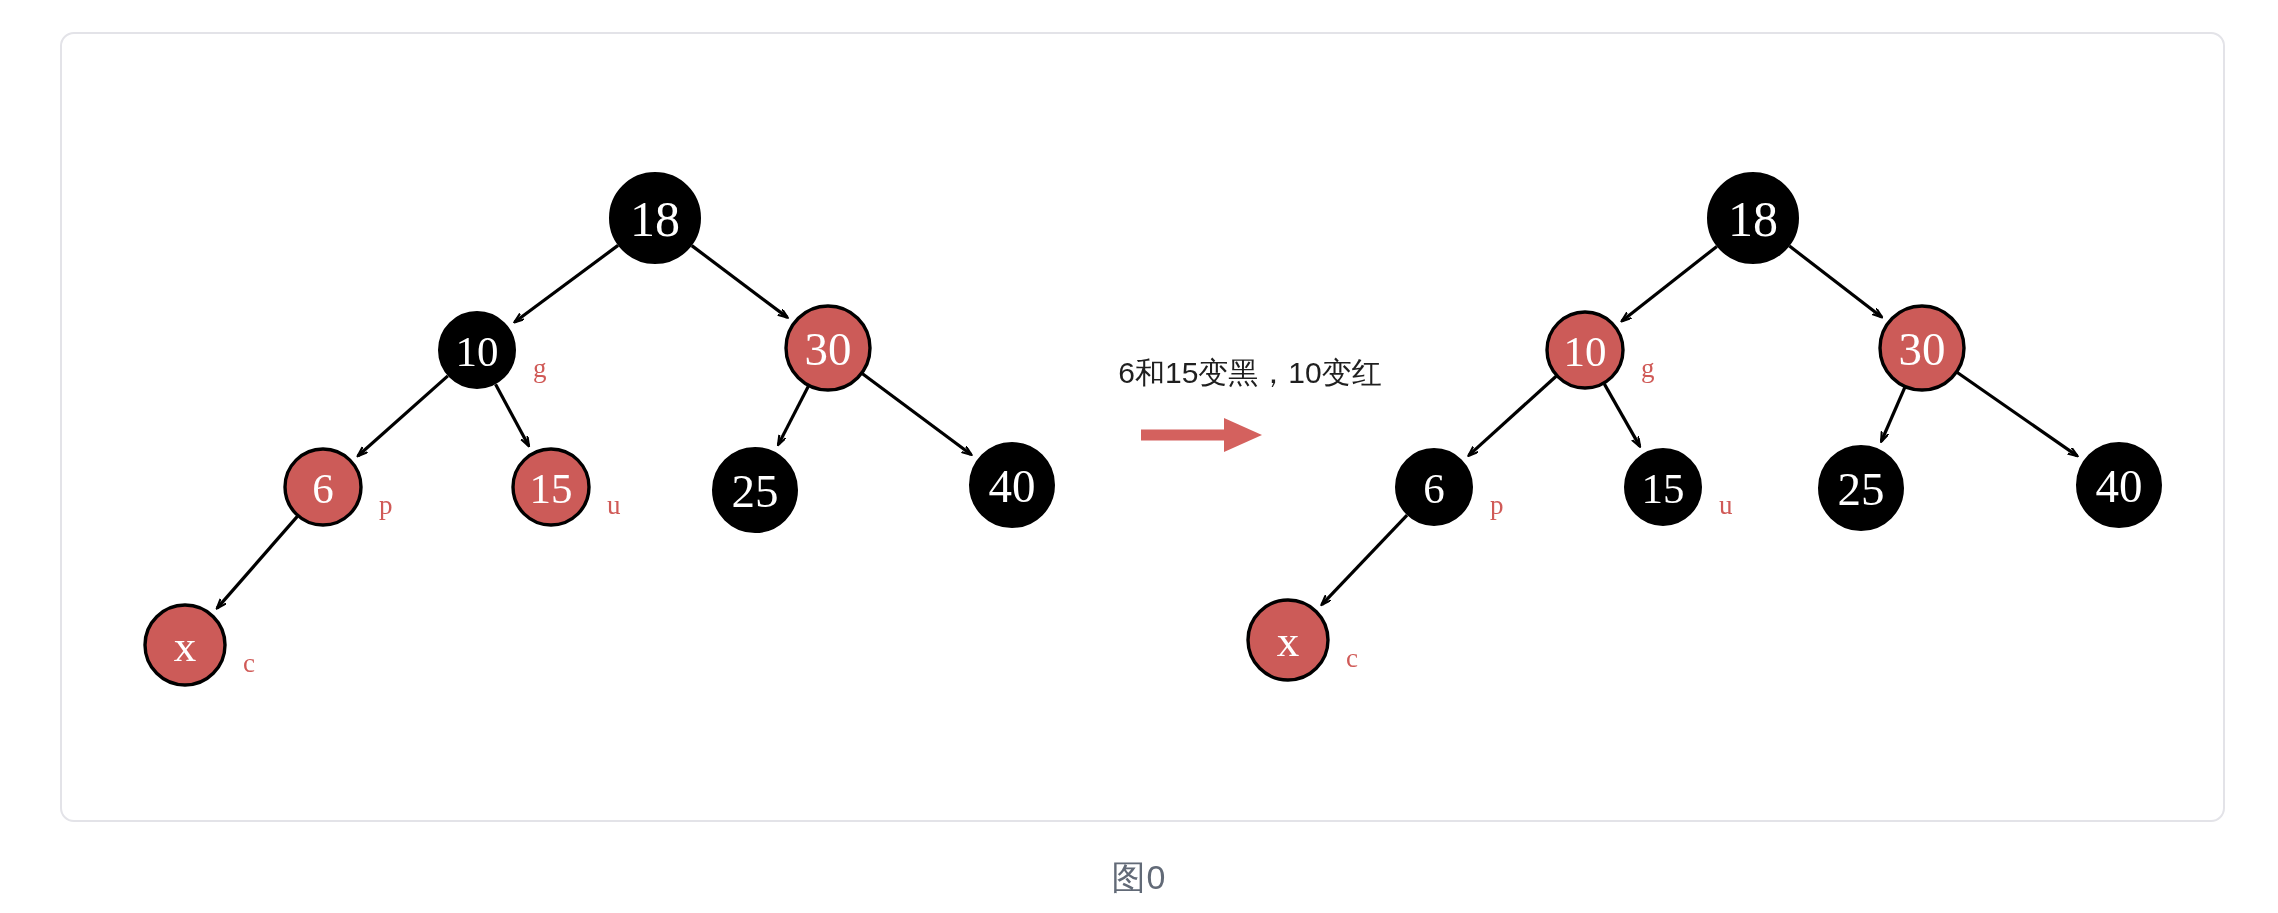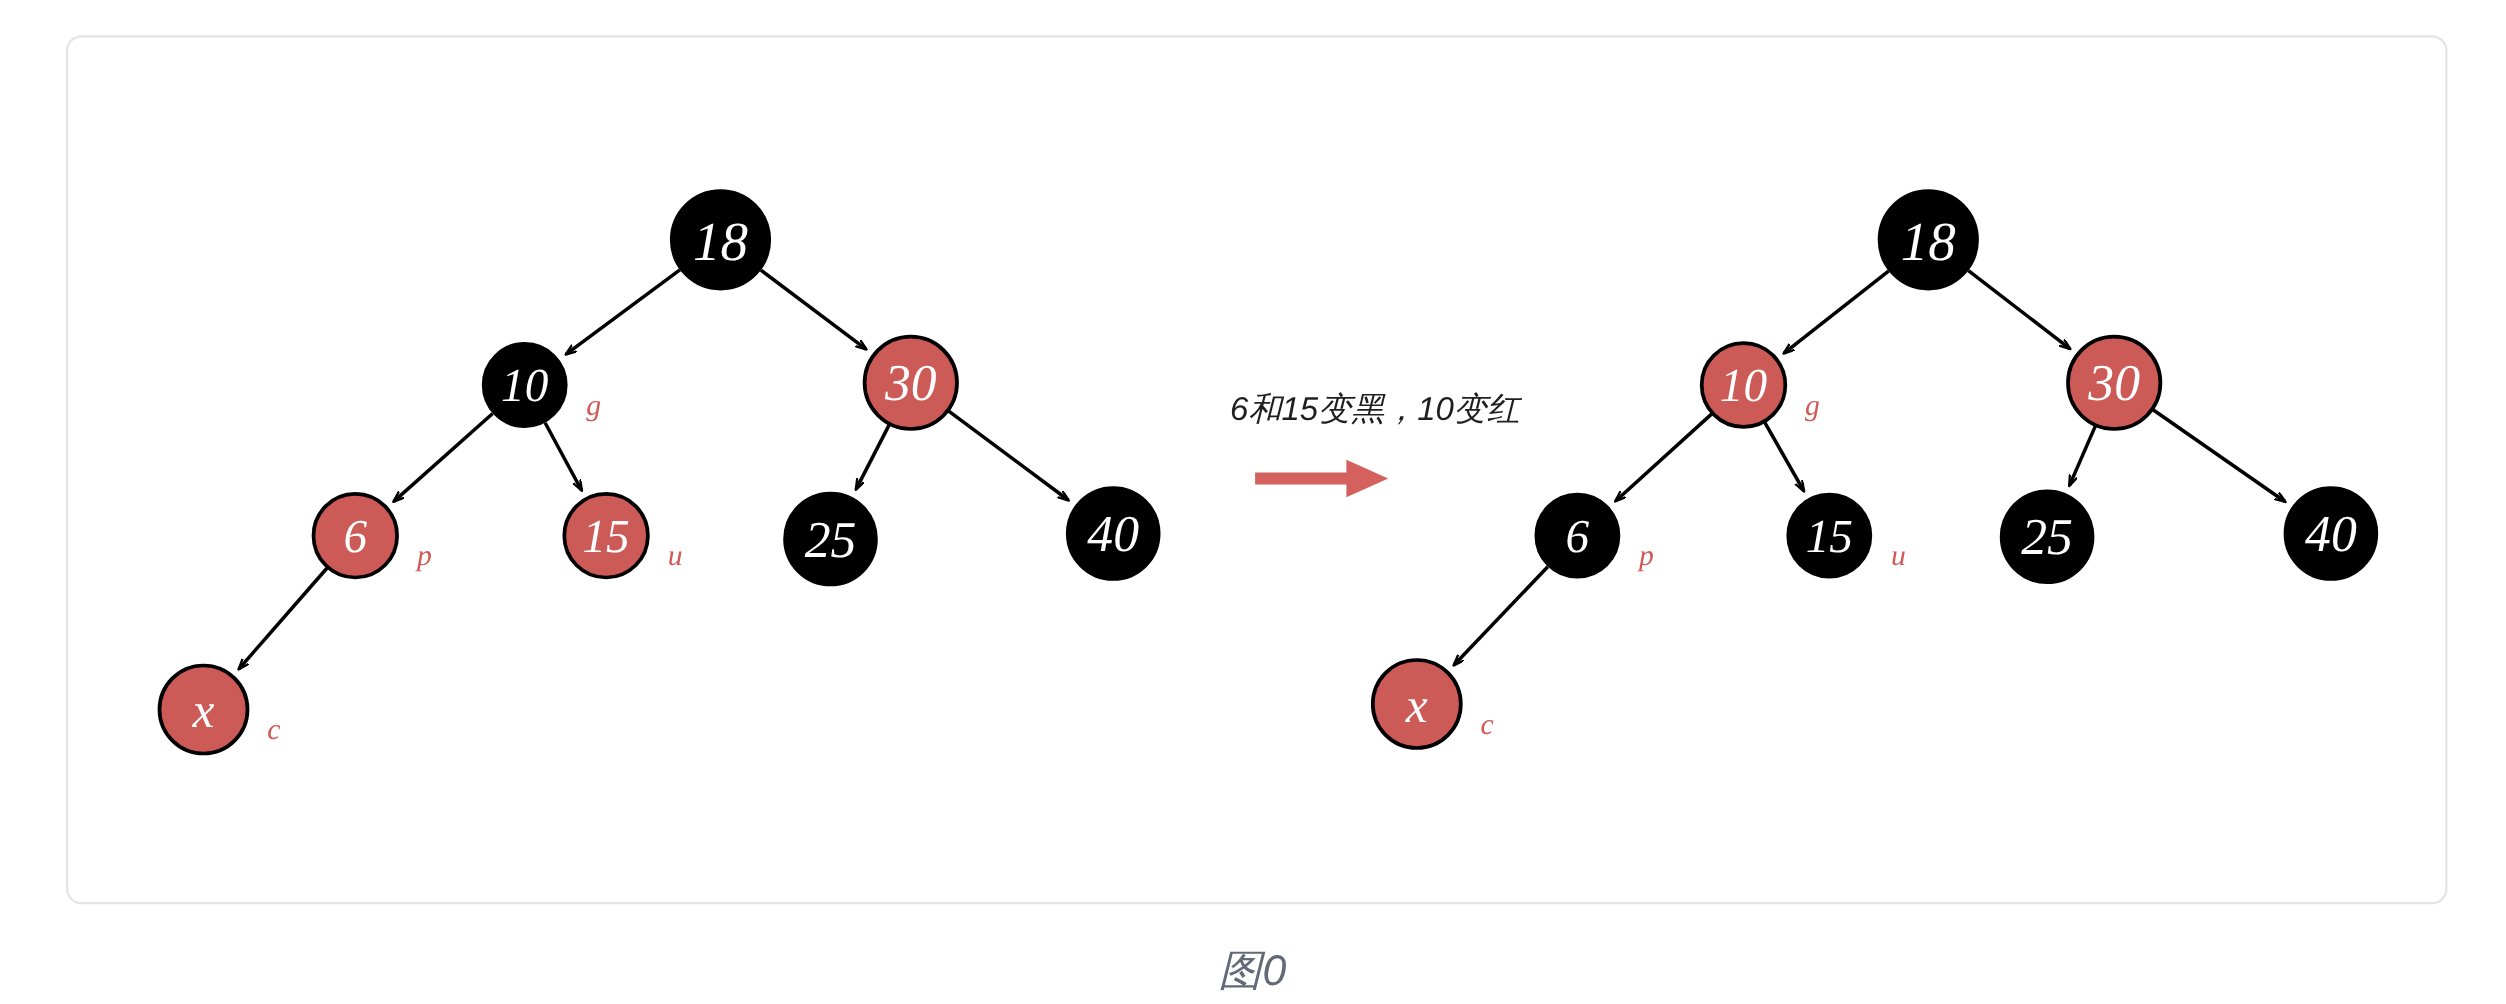--- a/index.html
+++ b/index.html
@@ -7,21 +7,20 @@
     padding: 0;
     background: #ffffff;
     font-family: "Liberation Sans", sans-serif;
   }
   #root {
     position: relative;
     width: 2278px;
     height: 913px;
     background: #ffffff;
     overflow: hidden;
-    font-style: italic;
   }
   #figure-card {
     position: absolute;
     left: 60px;
     top: 32px;
     width: 2165px;
     height: 790px;
     border: 2px solid #e3e3e8;
     border-radius: 14px;
     background: #ffffff;
@@ -51,21 +50,21 @@
     text-anchor: middle;
     dominant-baseline: central;
   }
   #figure-caption {
     position: absolute;
     left: 0;
     top: 855px;
     width: 2278px;
     text-align: center;
     font-family: "Liberation Sans", sans-serif;
-    font-size: 39px;
+    font-size: 34px;
     color: #626a77;
     letter-spacing: 1px;
   }
 </style>
 </head>
 <body>
 
 <div id="root">
 
   <div id="figure-card"></div>

